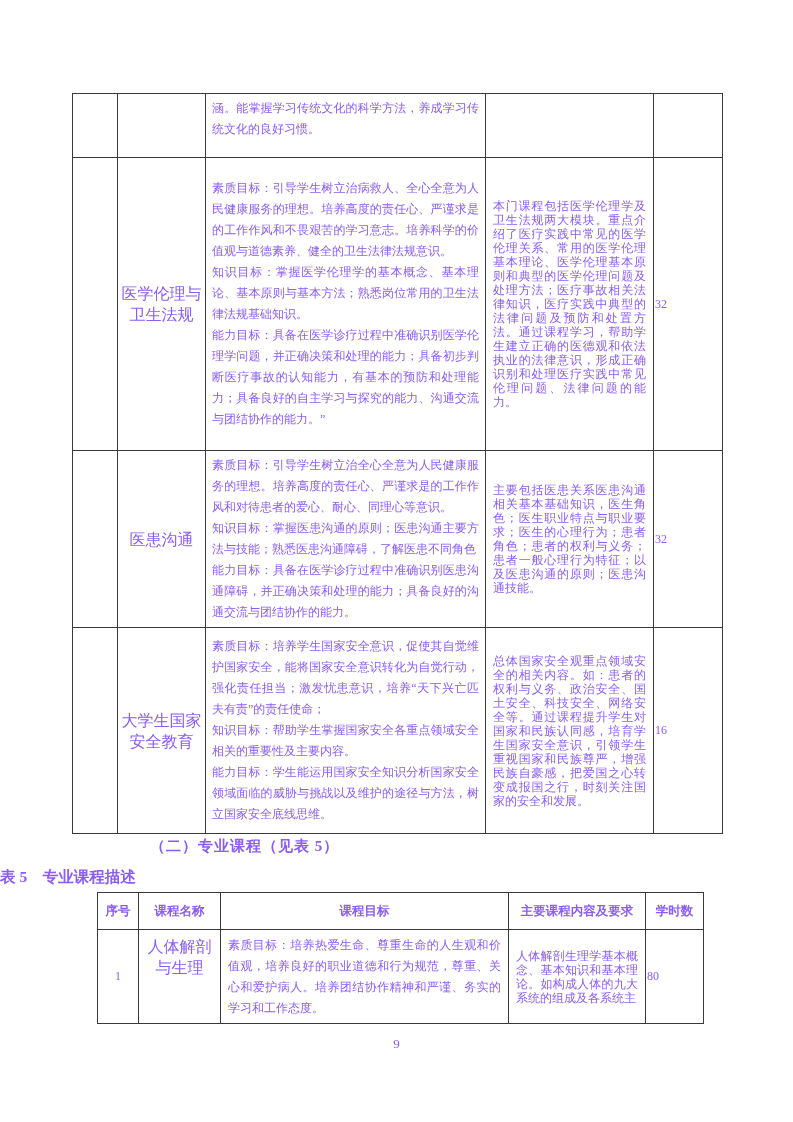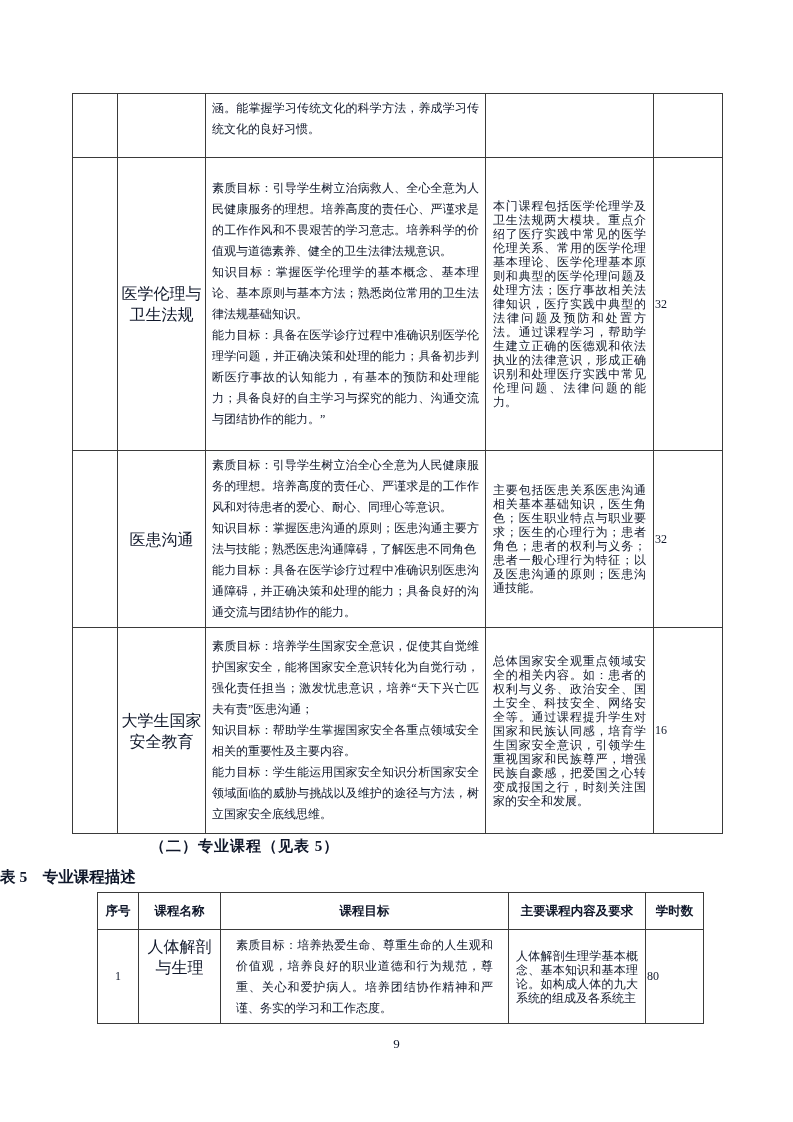--- a/index.html
+++ b/index.html
@@ -1,32 +1,32 @@
 <!DOCTYPE html>
 <html><head>
 <meta charset="utf-8">
 <style>
   html,body{margin:0;padding:0;background:#e8e8e8;}
   .page{
     position:relative;width:793px;height:1122px;margin:0 auto;background:#ffffff;
-    font-family:"Liberation Serif","DejaVu Serif",serif;color:#0f172a;overflow:hidden;
+    font-family:"Liberation Serif","DejaVu Serif",serif;color:#8b5cf6;overflow:hidden;
   }
   table.tbl{border-collapse:collapse;table-layout:fixed;position:absolute;}
   table.tbl td,table.tbl th{border:1px solid #3a3a3a;overflow:hidden;box-sizing:border-box;}
   .t1{left:72px;top:93px;width:650px;}
   .t5{left:97px;top:892px;width:606px;}
   .t1 .r1{height:64px;} .t1 .r2{height:293px;} .t1 .r3{height:168px;} .t1 .r4{height:206px;}
   .t5 .hrow{height:37px;} .t5 .r1{height:94px;}
   .c-seq{text-align:center;vertical-align:middle;font-size:12px;}
   .c-name{text-align:center;vertical-align:middle;font-size:16px;line-height:21px;padding:2px;}
   .c-obj{
     text-align:justify;vertical-align:middle;font-size:12px;line-height:21px;
     padding:4px 6px;white-space:pre-line;word-break:break-all;
   }
-  .t5 .c-obj{padding:4px 15px;}
+  .t5 .c-obj{padding:4px 7px;}
   .c-content{
     text-align:justify;vertical-align:middle;font-size:12px;line-height:14px;
     padding:4px 7px;white-space:pre-line;word-break:break-all;
   }
   .c-hours{text-align:left;vertical-align:middle;font-size:12px;}
   .top{vertical-align:top;}
   .t5 th{font-size:12.5px;font-weight:bold;text-align:center;vertical-align:middle;
     font-family:"Liberation Serif","DejaVu Serif",serif;}
   .heading{position:absolute;left:150px;top:837px;font-size:15px;font-weight:bold;letter-spacing:1px;}
   .tbl-title{position:absolute;left:0;top:867px;width:100%;font-size:15.5px;font-weight:bold;}
@@ -67,21 +67,21 @@
       <td class="c-name">医患沟通</td>
       <td class="c-obj">素质目标：引导学生树立治全心全意为人民健康服务的理想。培养高度的责任心、严谨求是的工作作风和对待患者的爱心、耐心、同理心等意识。
 知识目标：掌握医患沟通的原则；医患沟通主要方法与技能；熟悉医患沟通障碍，了解医患不同角色
 能力目标：具备在医学诊疗过程中准确识别医患沟通障碍，并正确决策和处理的能力；具备良好的沟通交流与团结协作的能力。</td>
       <td class="c-content">主要包括医患关系医患沟通相关基本基础知识，医生角色；医生职业特点与职业要求；医生的心理行为；患者角色；患者的权利与义务；患者一般心理行为特征；以及医患沟通的原则；医患沟通技能。</td>
       <td class="c-hours">32</td>
     </tr>
     <tr class="r4">
       <td class="c-seq"></td>
       <td class="c-name">大学生国家安全教育</td>
-      <td class="c-obj">素质目标：培养学生国家安全意识，促使其自觉维护国家安全，能将国家安全意识转化为自觉行动，强化责任担当；激发忧患意识，培养“天下兴亡匹夫有责”医患沟通；
+      <td class="c-obj">素质目标：培养学生国家安全意识，促使其自觉维护国家安全，能将国家安全意识转化为自觉行动，强化责任担当；激发忧患意识，培养“天下兴亡匹夫有责”的责任使命；
 知识目标：帮助学生掌握国家安全各重点领域安全相关的重要性及主要内容。
 能力目标：学生能运用国家安全知识分析国家安全领域面临的威胁与挑战以及维护的途径与方法，树立国家安全底线思维。</td>
       <td class="c-content">总体国家安全观重点领域安全的相关内容。如：患者的权利与义务、政治安全、国土安全、科技安全、网络安全等。通过课程提升学生对国家和民族认同感，培育学生国家安全意识，引领学生重视国家和民族尊严，增强民族自豪感，把爱国之心转变成报国之行，时刻关注国家的安全和发展。</td>
       <td class="c-hours">16</td>
     </tr>
   </tbody>
     </table>
 
   <div class="heading">（二）专业课程（见表 5）</div>
 

